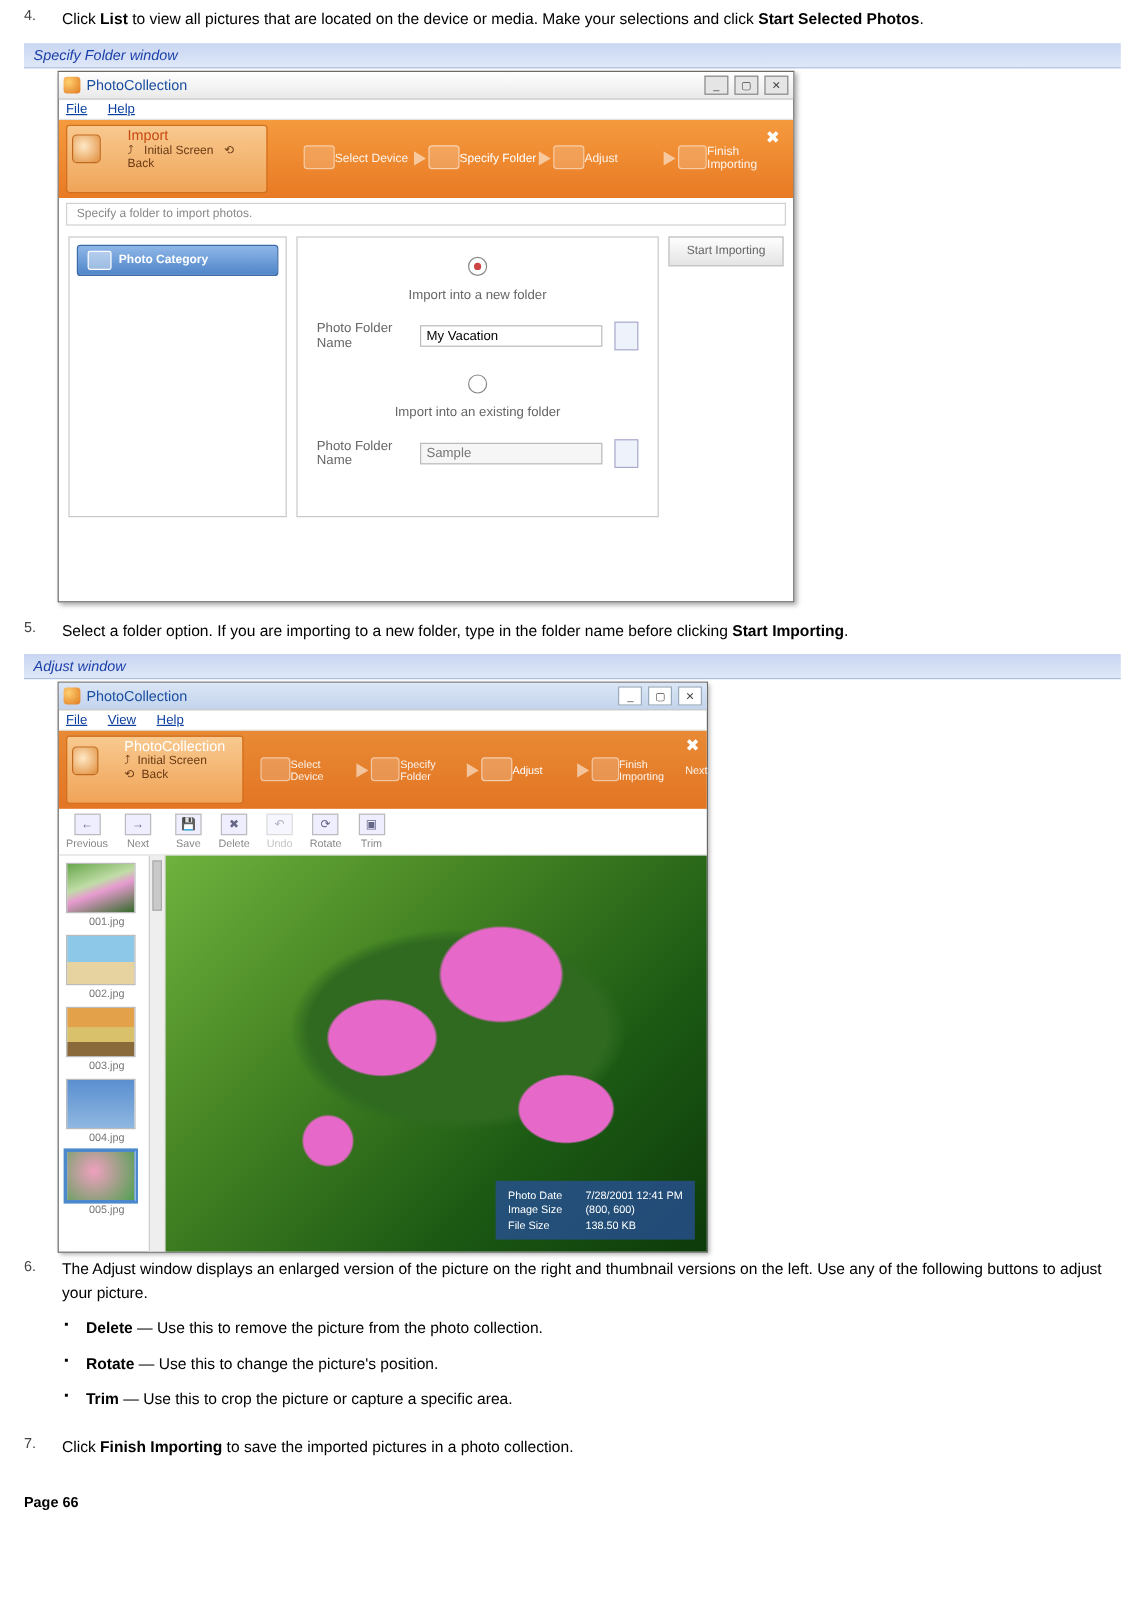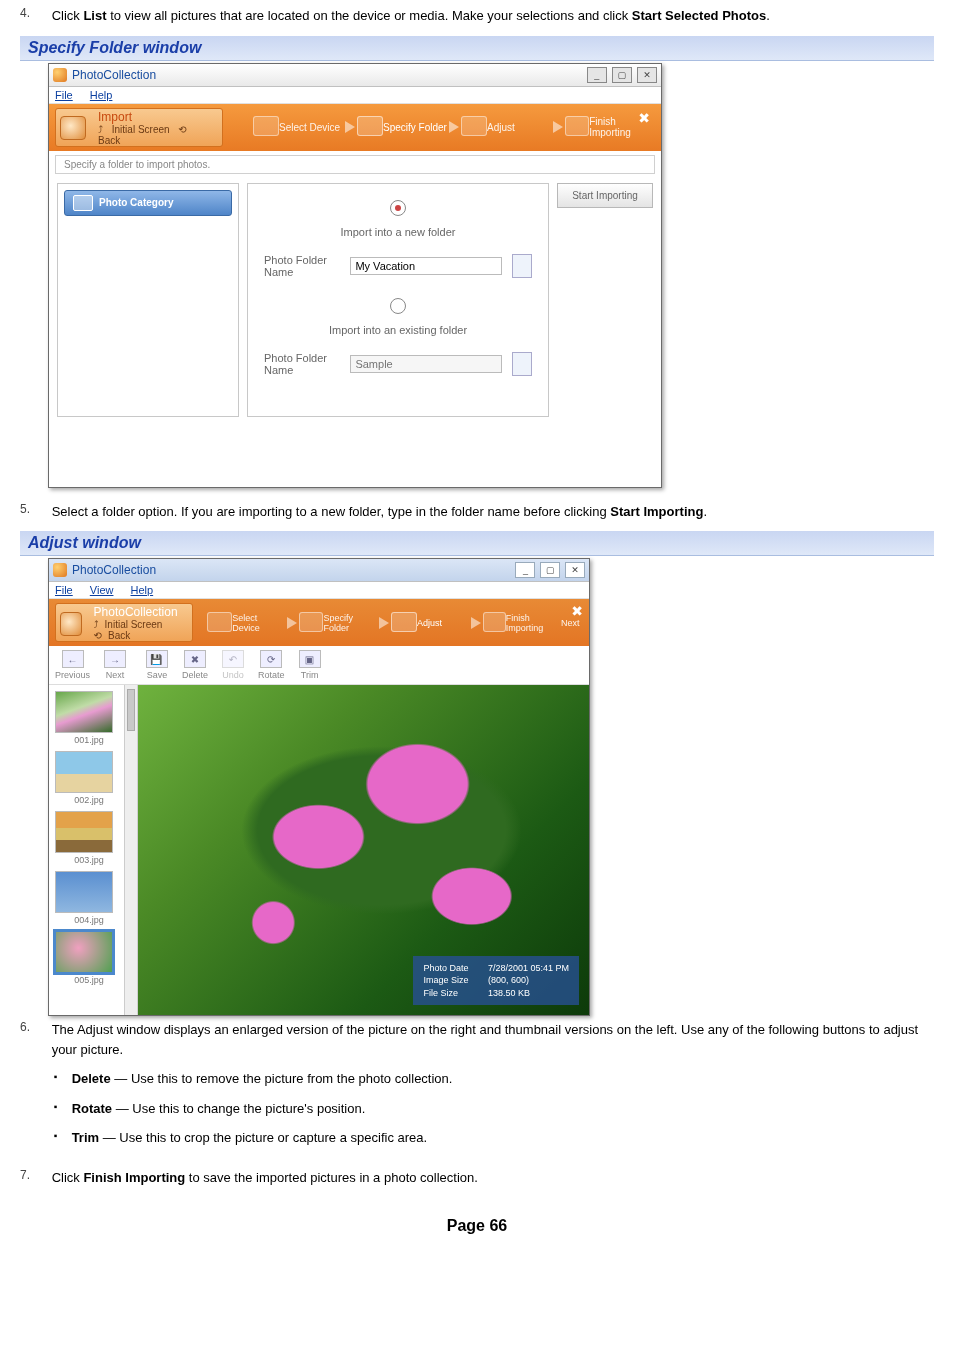--- a/index.html
+++ b/index.html
@@ -37,22 +37,22 @@
     vertical-align: top;
     line-height: 1.5;
   }
   b { font-weight: bold; }
   
   .caption-bar {
     background: linear-gradient(to bottom, #c9d6f2, #dfe8f8);
     border-bottom: 1px solid #a9bde0;
     color: #1a3ea8;
     font-style: italic;
-    font-weight: bold;
-    font-size: 16px;
+    font-weight: normal;
+    font-size: 12px;
     padding: 3px 8px;
     margin: 10px 0 2px 0;
   }
   
   .shot1 {
     width: 612px;
     margin-left: 28px;
     border: 1px solid #6a6a6a;
     box-shadow: 2px 2px 4px rgba(0,0,0,.35);
     background: #fff;
@@ -97,24 +97,24 @@
     display: flex;
     align-items: center;
     background: linear-gradient(to bottom, #f59a3e, #e87a24);
     padding: 4px 6px;
     color: #fff;
     position: relative;
   }
   .import-left {
     display: flex;
     align-items: center;
-    gap: 12px;
+    gap: 22px;
     background: linear-gradient(to bottom, #f8c98f, #f0a458);
     border: 1px solid #d2701e;
-    padding: 2px 8px 0 4px;
+    padding: 2px 8px 18px 4px;
     border-radius: 3px;
     color: #a44c10;
   }
   .import-left .ficon {
     width: 26px; height: 22px;
     background: radial-gradient(circle at 40% 40%, #ffe8c6, #e08d3a);
     border: 1px solid #c06a20;
     border-radius: 4px;
   }
   .import-left .stack { display:flex; flex-direction:column; line-height:1.1; font-size:10px;}
@@ -278,21 +278,21 @@
     padding:6px 10px;
   }
   .info-box .irow span:first-child { display:inline-block; width:62px; }
   
   ul.bul { list-style: none; padding:0; margin: 8px 0 8px 0; }
   ul.bul li { position:relative; padding-left: 20px; margin: 10px 0; line-height:1.5;}
   ul.bul li::before {
     content:"▪"; position:absolute; left:2px; top:0; font-size:10px; color:#000;
   }
   .page-num {
-    text-align:center; font-weight:bold; font-size:16px; margin-top: 30px;
+    text-align:left; font-weight:bold; font-size:12px; margin-top: 30px;
   }
 </style>
 </head>
 <body>
 
 <div class="page">
 
   <ol class="steps">
     <div class="step">
       <span class="step-num">4.</span>
@@ -505,21 +505,21 @@
             <div class="tlabel">004.jpg</div>
           </div>
         <div class="thumb">
             <div class="tpic p5"></div>
             <div class="tlabel">005.jpg</div>
           </div>
         <div class="scrollbar"></div>
       </div>
       <div class="main-view">
         <div class="info-box">
-          <div class="irow"><span>Photo Date</span> <span>7/28/2001 05:41 PM</span></div>
+          <div class="irow"><span>Photo Date</span> <span>7/28/2001 12:41 PM</span></div>
           <div class="irow"><span>Image Size</span> <span>(800, 600)</span></div>
           <div class="irow"><span>File Size</span> <span>138.50 KB</span></div>
         </div>
       </div>
     </div>
   </div>
 
   <div class="step" style="margin-top:4px">
     <span class="step-num">6.</span>
     <span class="step-body">

